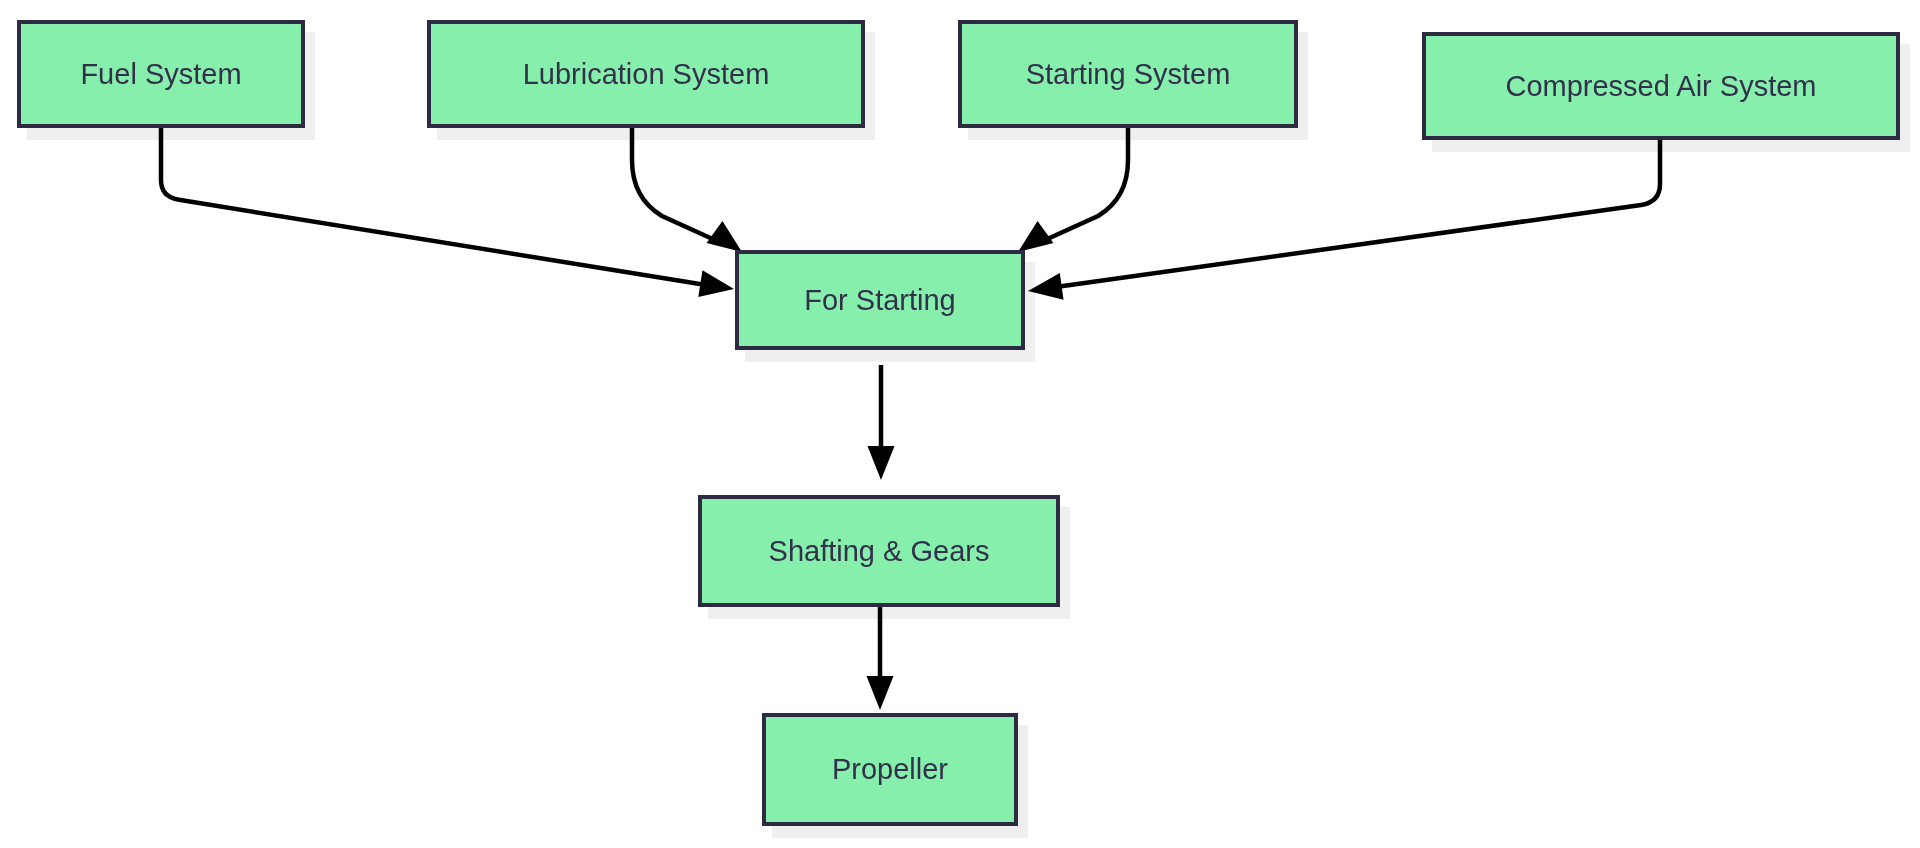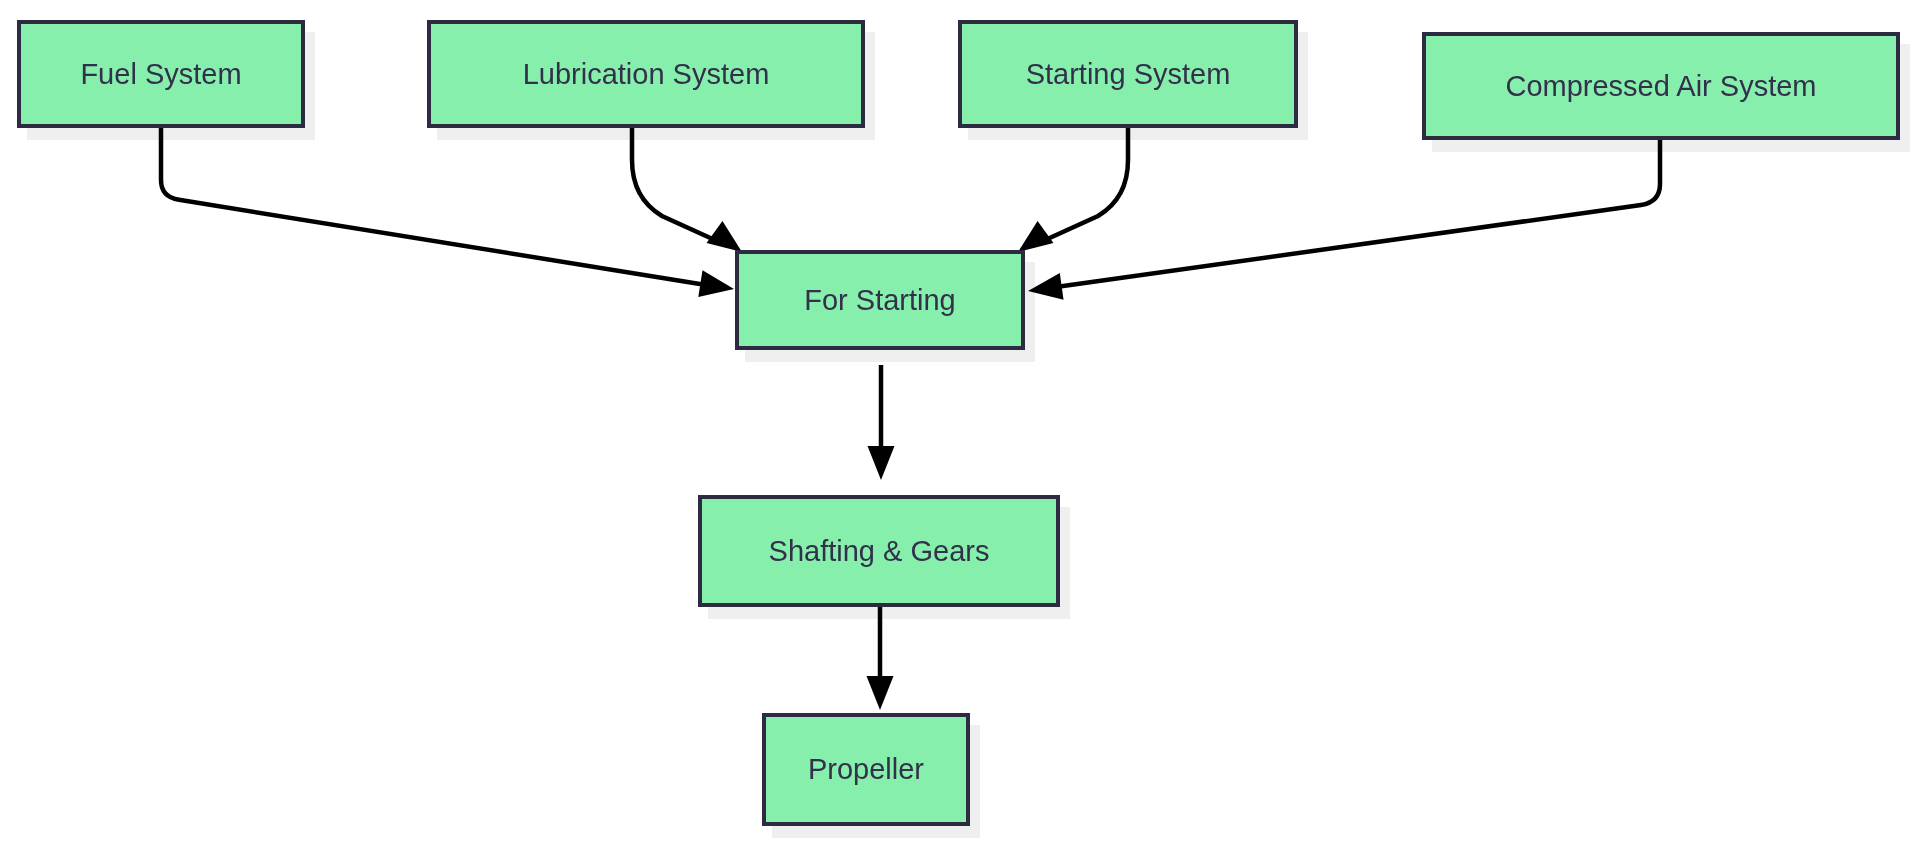--- a/index.html
+++ b/index.html
@@ -41,21 +41,21 @@
     white-space: nowrap;
     text-align: center;
   }
   
   .node-fuel        { left: 17px;   top: 20px;  width: 288px; height: 108px; }
   .node-lubrication { left: 427px;  top: 20px;  width: 438px; height: 108px; }
   .node-cooling     { left: 958px;  top: 20px;  width: 340px; height: 108px; }
   .node-compressed  { left: 1422px; top: 32px;  width: 478px; height: 108px; }
   .node-starting    { left: 735px;  top: 250px; width: 290px; height: 100px; }
   .node-shafting    { left: 698px;  top: 483px; width: 362px; height: 112px; margin-top: 12px; }
-  .node-propeller   { left: 762px;  top: 713px; width: 208px; height: 113px; }
+  .node-propeller   { left: 762px;  top: 713px; width: 256px; height: 113px; }
 
   .edge-path {
     fill: none;
     stroke: #000000;
     stroke-width: 4.5px;
   }
   .arrowhead {
     fill: #000000;
     stroke: none;
   }

